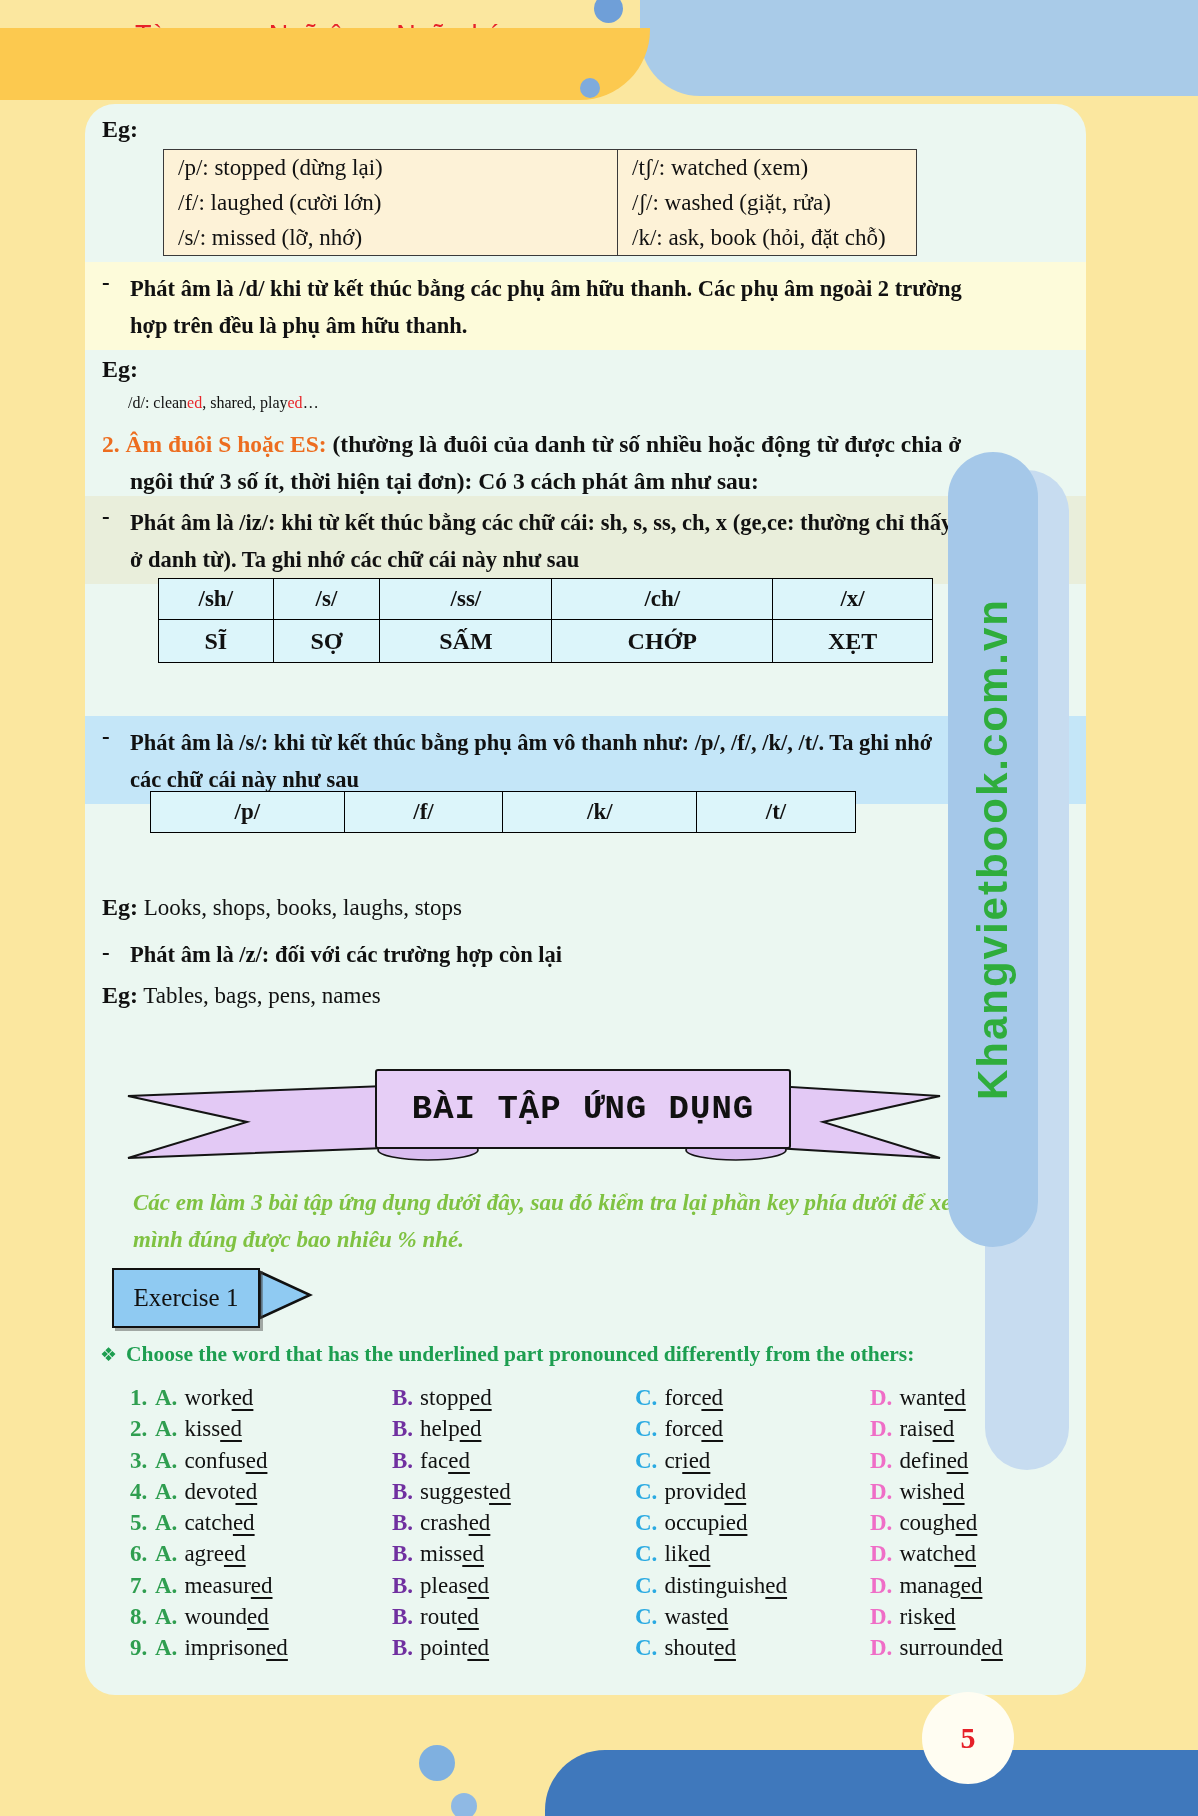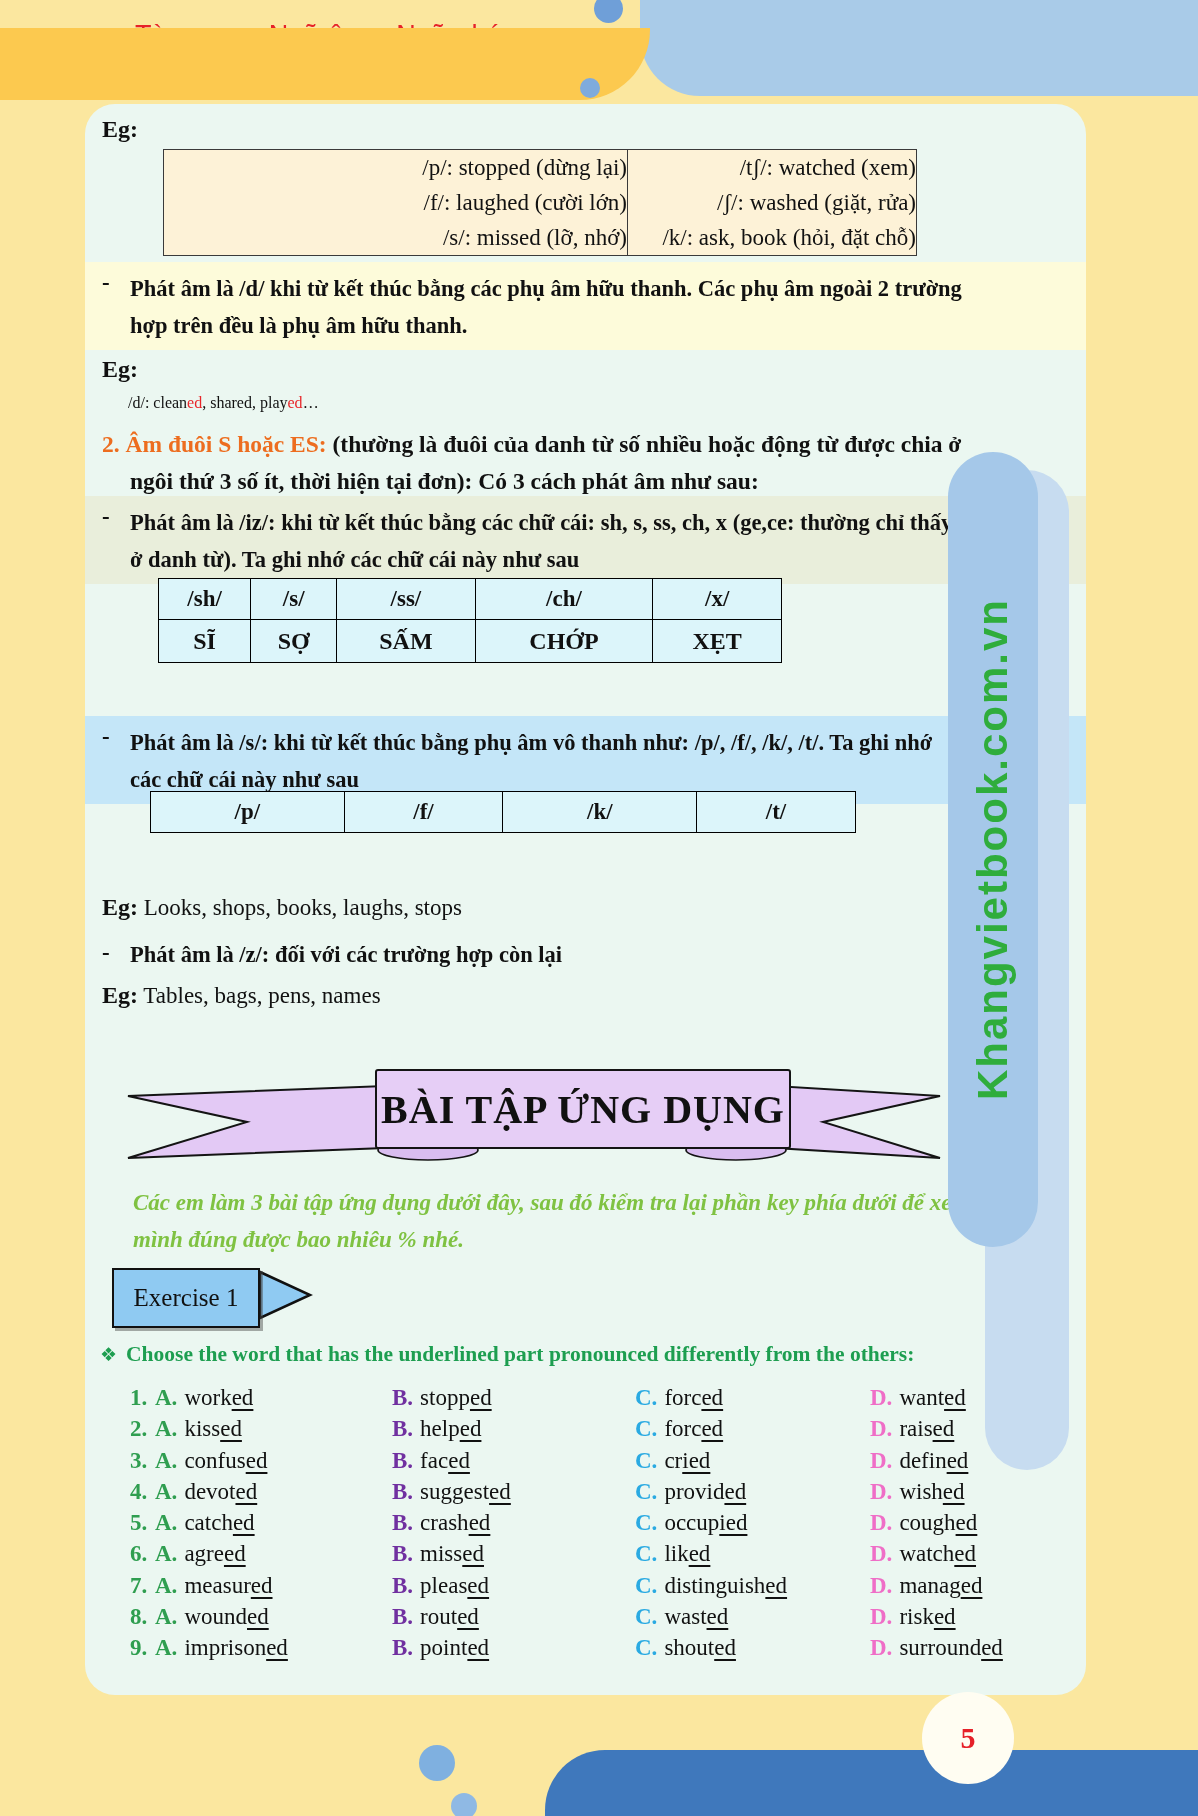--- a/index.html
+++ b/index.html
@@ -46,35 +46,35 @@
   .hl-olive{background:#e9eedb;}
   .hl-blue{background:#c4e6f8;}
   .pad-top{padding-top:8px;padding-bottom:6px;}
   .heading2{left:17px;width:900px;white-space:pre;padding-left:28px;text-indent:-28px;
     font-weight:bold;font-size:23.5px;line-height:37px;}
   .orange{color:#ed6d1f;}
   
   table{border-collapse:collapse;}
   .tb1{left:78px;top:45px;}
   .tb1 table{width:754px;background:#fdf2d7;border:1.5px solid #3a3a3a;}
-  .tb1 td{border-left:1.5px solid #3a3a3a;font-size:23px;height:35px;padding:0 0 0 24px;white-space:pre;text-align:right;}
+  .tb1 td{border-left:1.5px solid #3a3a3a;font-size:23px;height:35px;padding:0 0 0 14px;white-space:pre;}
   .tb1 td:first-child{border-left:none;width:439px;}
   .cyantb table{background:#dcf5fa;border:1.6px solid #000;}
   .cyantb td{border:1.6px solid #000;text-align:center;font-weight:bold;white-space:pre;}
   .cyantb tr.hd td{font-size:23px;height:38px;}
   .cyantb tr.vl td{font-size:24px;height:40px;}
   .tb2{left:73px;top:474px;}
-  .tb2 table{width:624px;}
+  .tb2 table{width:775px;}
   .tb3{left:65px;top:687px;}
   .tb3 table{width:706px;}
   
   .banner-svg{left:38px;top:972px;z-index:1;}
   .banner-box{left:290px;top:965px;width:412px;height:76px;background:#e6cef6;border:2px solid #141414;
     border-radius:3px;z-index:2;display:flex;align-items:center;justify-content:center;}
-  .banner-title{font-weight:bold;font-size:40px;letter-spacing:1px;white-space:pre;}
+  .banner-title{font-weight:bold;font-size:34px;letter-spacing:1px;white-space:pre;font-family:Liberation Mono, monospace;}
   
   .intro{left:48px;top:1080px;white-space:pre;font-weight:bold;font-style:italic;
     font-size:23px;line-height:37px;color:#7fc242;}
   .badge-box{left:27px;top:1164px;width:144px;height:56px;background:#8fcaf2;border:2.5px solid #111;
     box-shadow:3px 3px 0 rgba(70,70,70,.45);z-index:2;display:flex;align-items:center;justify-content:center;}
   .badge-label{font-size:25px;white-space:pre;}
   .badge-arrow{left:173px;top:1163px;z-index:1;}
   .instruction{left:15px;top:1238px;white-space:pre;font-weight:bold;font-size:21.5px;color:#1d9e50;}
   .instr-glyph{font-family:"DejaVu Sans",sans-serif;font-size:19px;margin-right:9px;}
   

